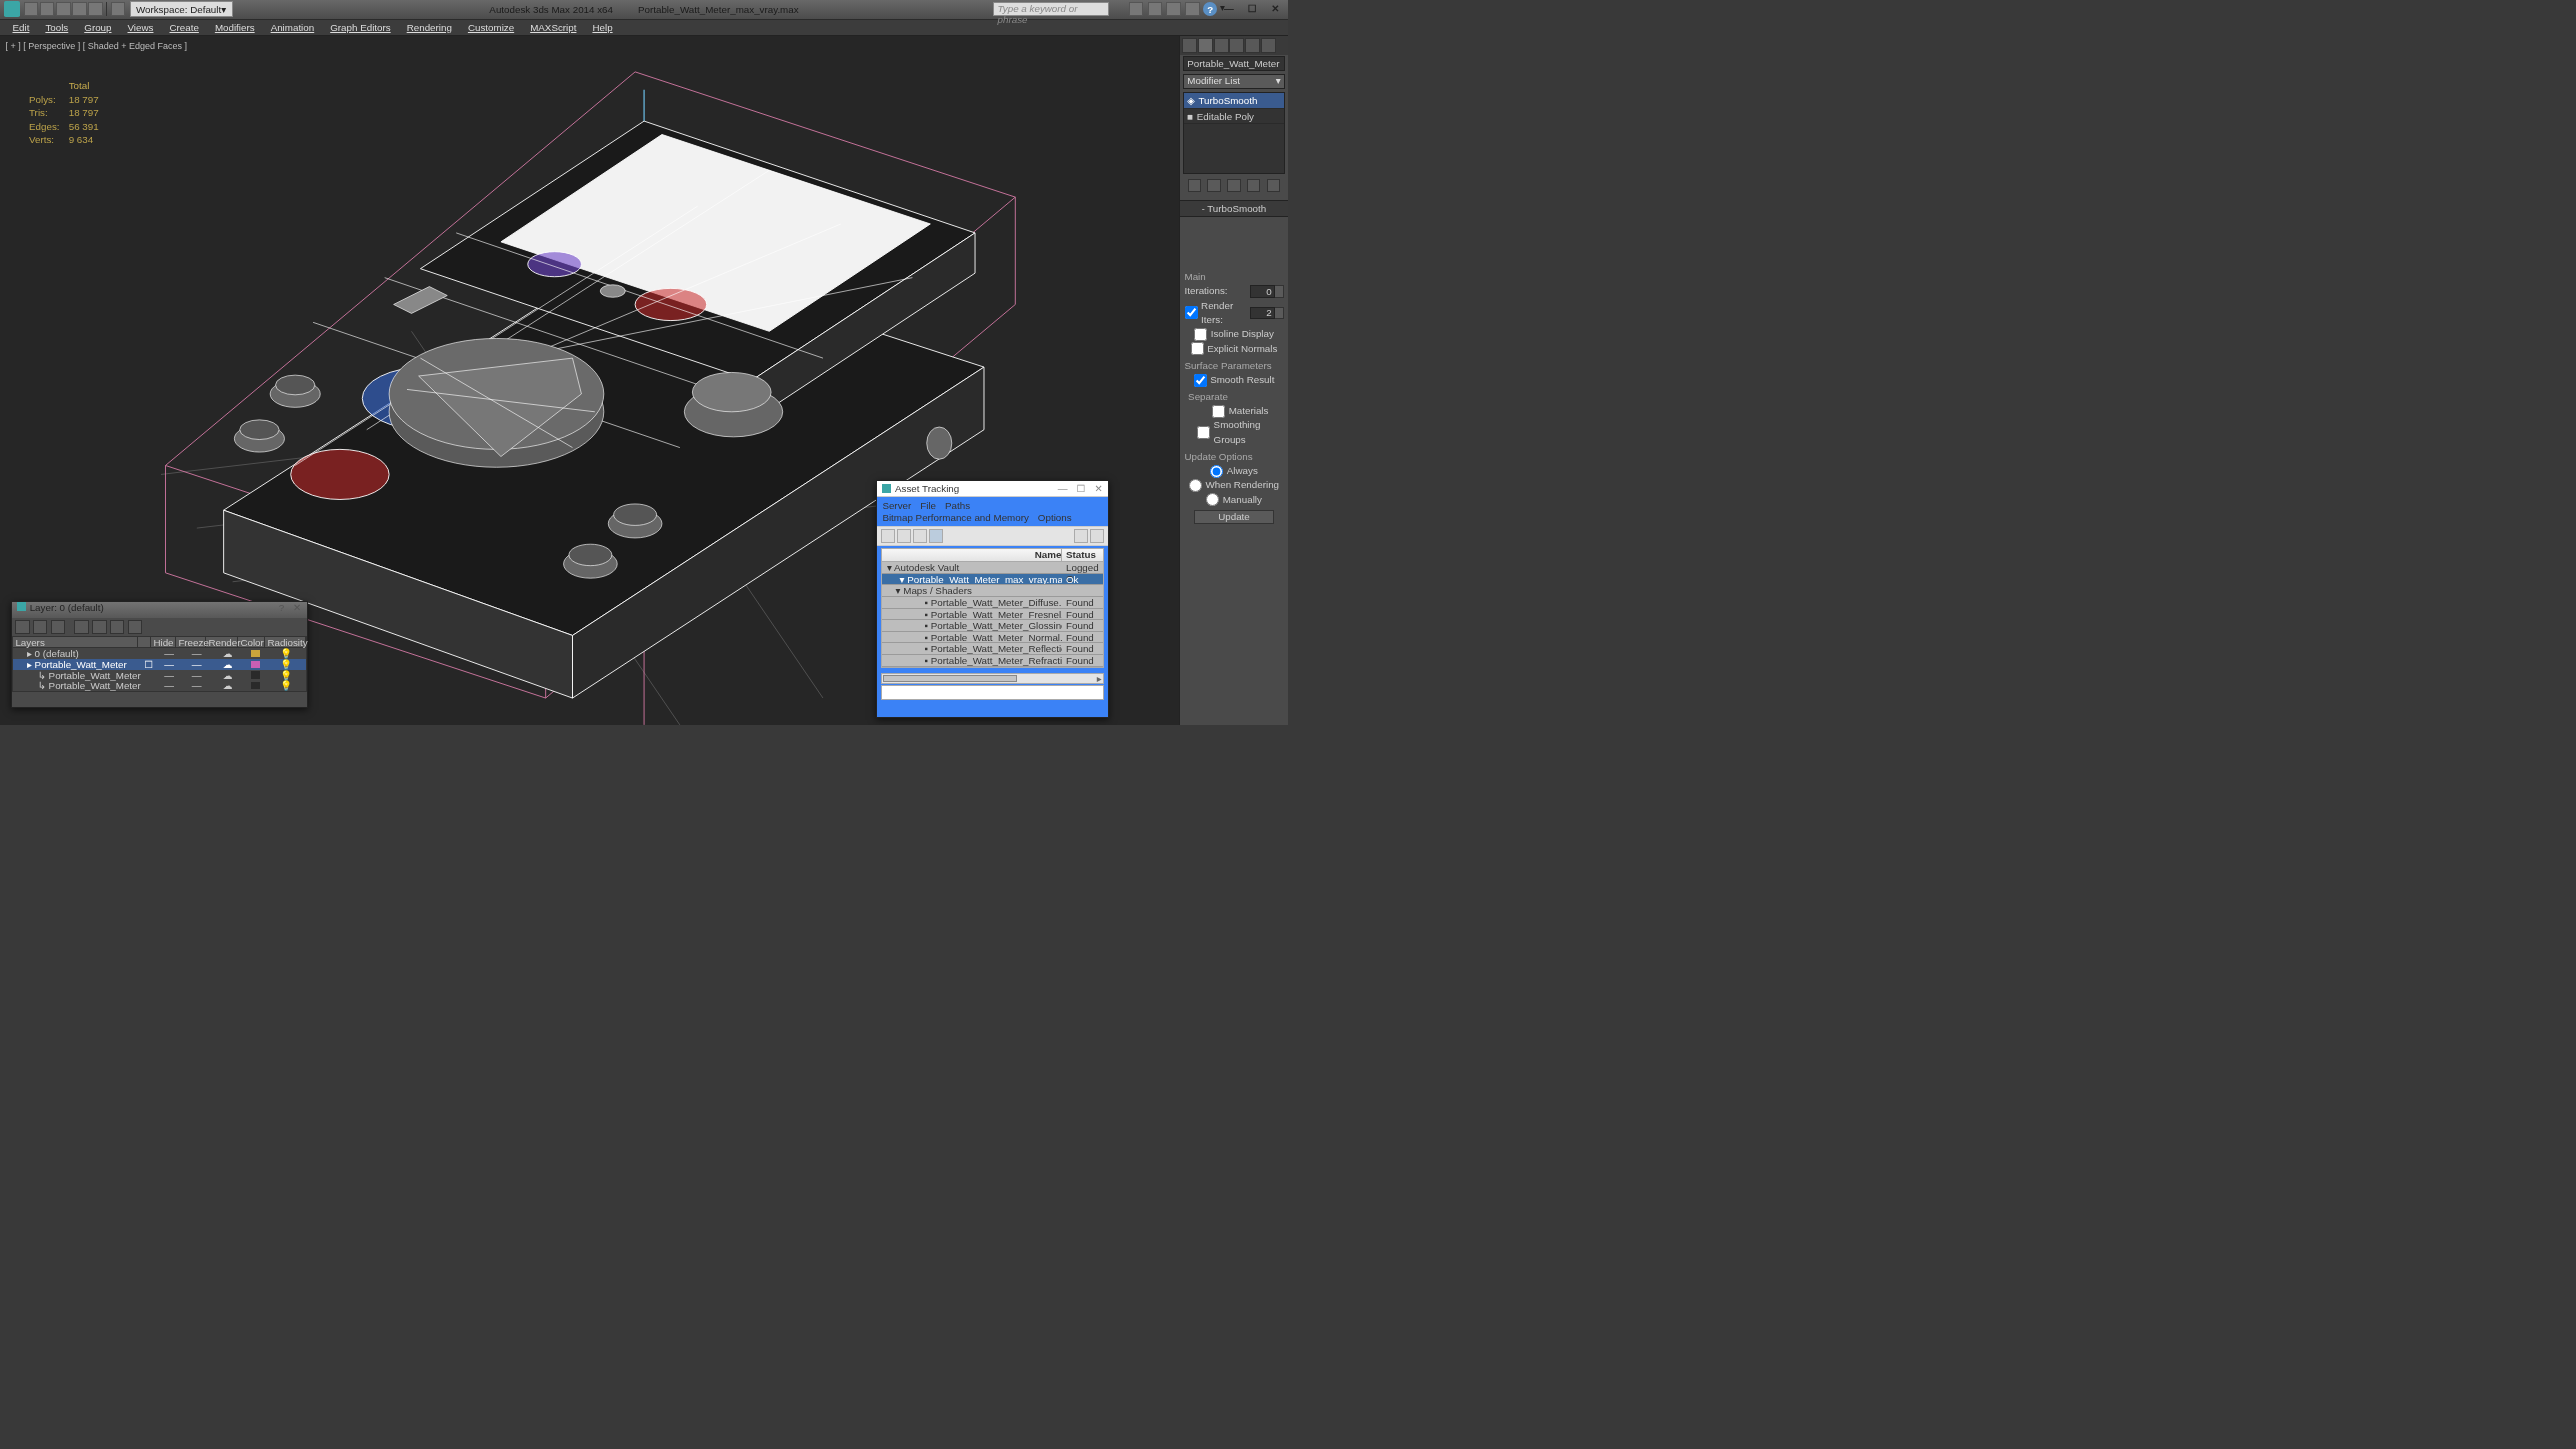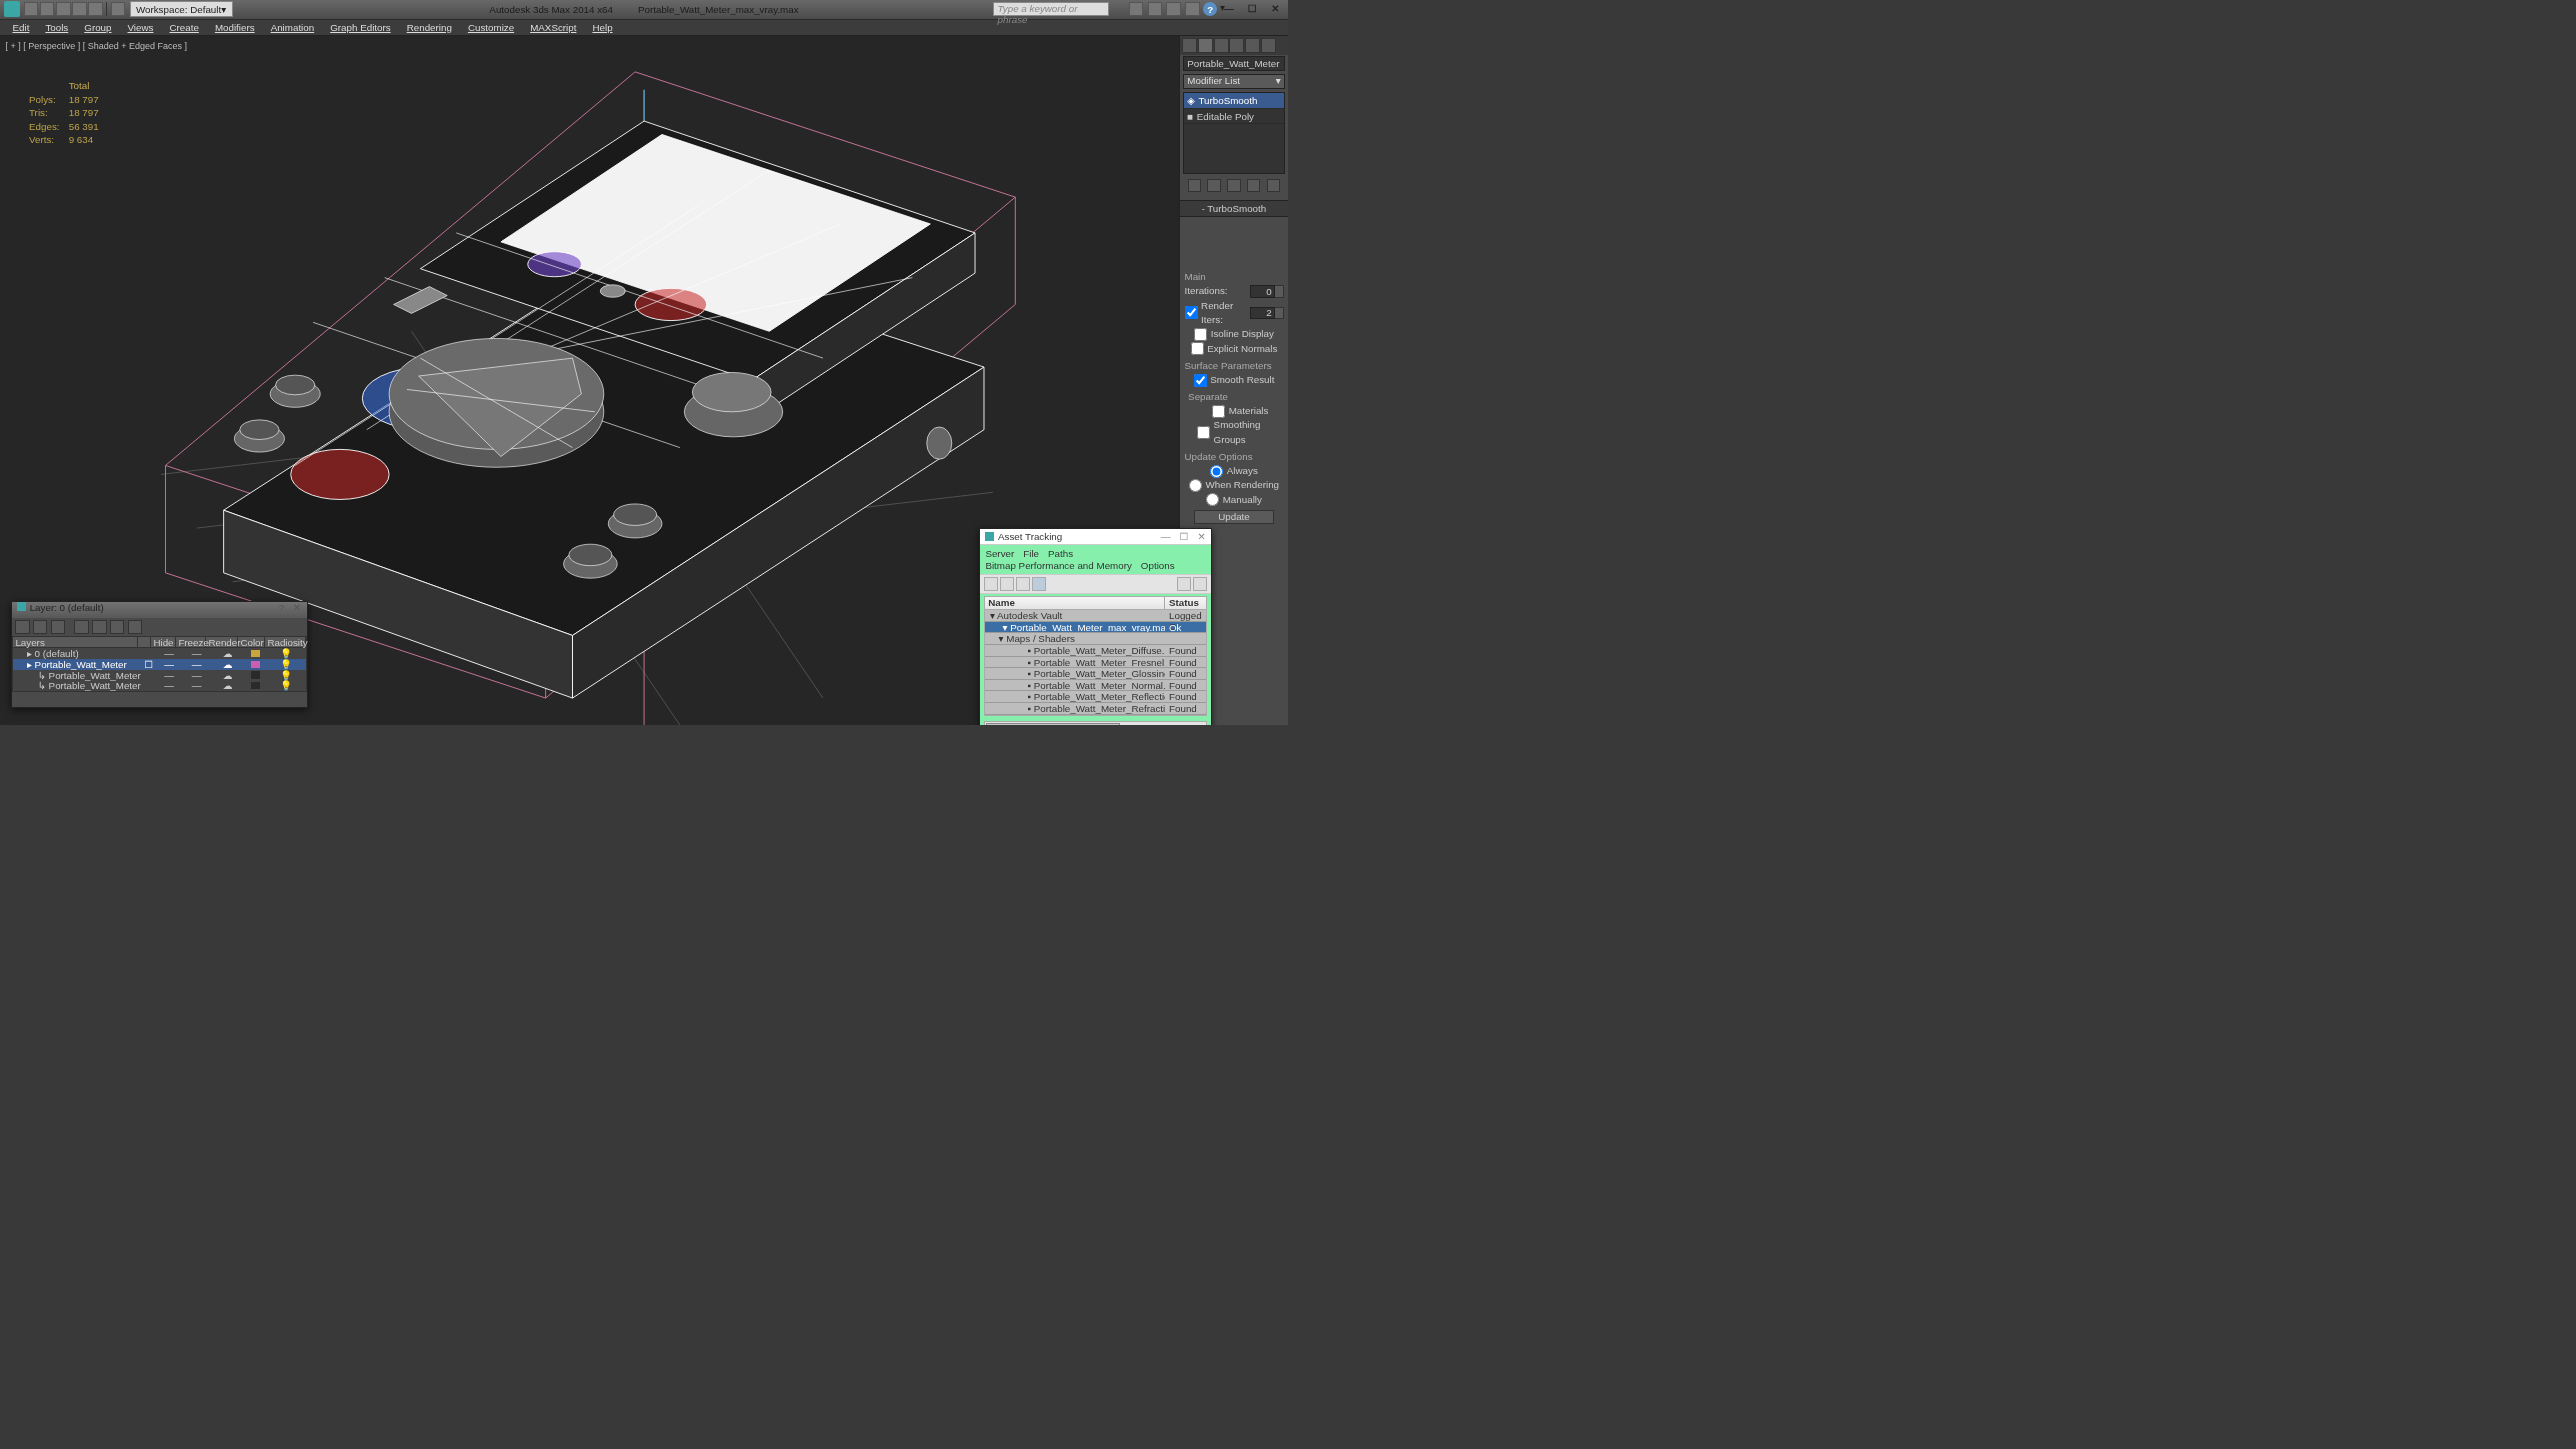--- a/index.html
+++ b/index.html
@@ -69,29 +69,29 @@
 .layer-row { display:flex; font-size:9px; height:10.7px; align-items:center; }
 .layer-row.selected { background:#3a5b8f; color:#fff; }
 .lr-name { flex:1; padding-left:14.3px; display:flex; align-items:center; gap:2.7px; }
 .lr-cell { width:25px; text-align:center; }
 .lr-color { width:23px; text-align:center; }
 .lr-color .sw { width:9px; height:7.2px; display:inline-block; }
 .lr-rad { width:39px; text-align:center; }
 .lightbulb { color:#f2c94c; }
 
 
-.asset-dlg { left:979px; top:480px; width:233px; height:238px; background:#86efac; color:#333;margin-top:48px; }
+.asset-dlg { left:876px; top:480px; width:233px; height:238px; background:#3b82f6; color:#333; }
 .asset-title { height:16px; background:#fff; display:flex; align-items:center; padding:0 5.4px; border-bottom:0.9px solid #ccc; }
 .asset-menus { padding:2.7px 5.4px; display:flex; flex-wrap:wrap; gap:9px; row-gap:1.8px; font-size:9.8px; }
 .asset-tools { display:flex; gap:1.8px; padding:1.8px 3.6px; background:#e4e4e4; border-top:0.9px solid #ccc; border-bottom:0.9px solid #ccc; }
 .asset-tools span { width:14.3px; height:14.3px; background:#ddd; border:0.9px solid #aaa; }
 .asset-tools .spacer { flex:1; background:none; border:none; }
 .asset-table { border:0.9px solid #aaa; margin:1.8px 3.6px; background:#fff; }
 .at-hdr { display:flex; background:linear-gradient(#f7f7f7,#e4e4e4); border-bottom:0.9px solid #aaa; font-size:9px; height:13.4px; font-weight:bold; }
-.at-hdr div:first-child { flex:1; padding-left:3.6px; border-right:0.9px solid #aaa; }
+.at-hdr div:first-child { flex:1; padding-left:3.6px; border-right:0.9px solid #aaa;text-align:right; }
 .at-hdr div:last-child { width:41px; padding-left:3.6px; }
 .at-row { display:flex; height:11.6px; font-size:9px; background:#bdbdbd; border-bottom:0.9px solid #9a9a9a; }
 .at-row.sel { background:#3a6ea5; color:#fff; }
 .at-row .nm { flex:1; padding-left:3.6px; white-space:nowrap; overflow:hidden; }
 .at-row .st { width:41px; padding-left:3.6px; }
 .asset-scroll { height:10.7px; margin:5.4px 3.6px 1.8px 3.6px; background:#e4e4e4; border:0.9px solid #aaa; position:relative; }
 .asset-scroll .thumb { position:absolute; left:1.8px; top:0.9px; height:7.2px; width:134px; background:#c4c4c4; border:0.9px solid #888; }
 .asset-input { margin:1.8px 3.6px; height:14.3px; border:0.9px solid #aaa; background:#fff; }
 
 .icon-small { width:9px; height:9px; display:inline-block; }

